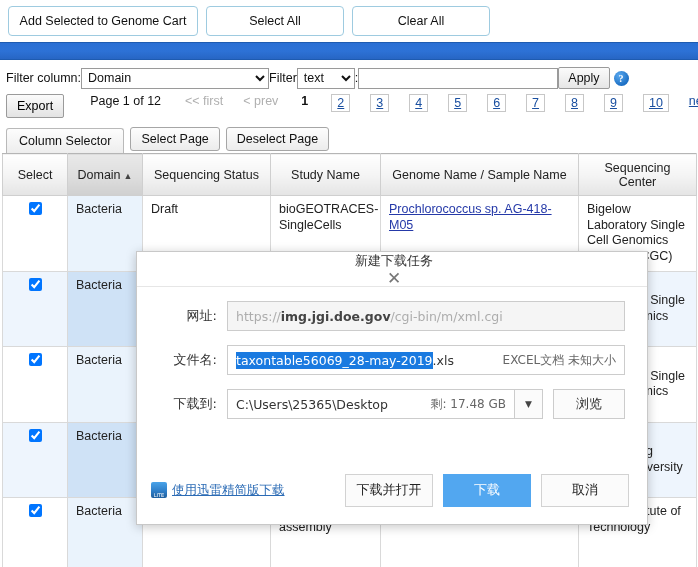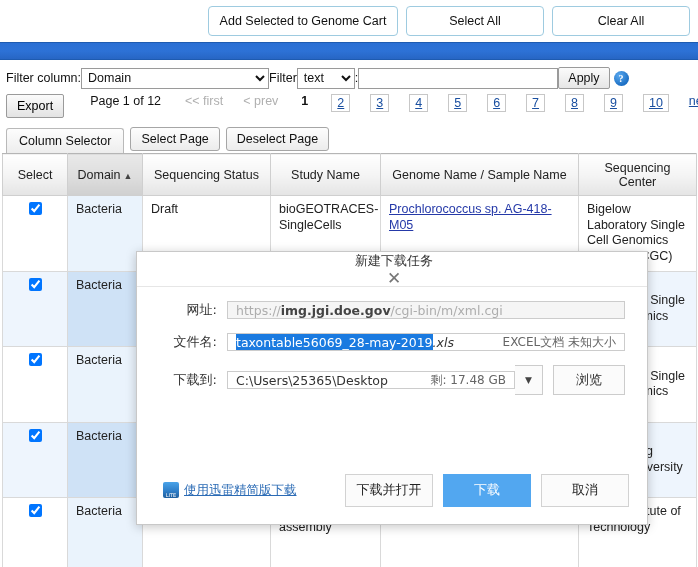--- a/index.html
+++ b/index.html
@@ -12,21 +12,20 @@
     font-size: 12px;
     color: #222;
   }
   #root { position: relative; width: 698px; height: 567px; }
 
   
   .topbar {
     display: flex; gap: 8px;
     padding: 6px 8px 5px 8px;
     background: #fff;
-    justify-content: flex-end;
   }
   .btn-outline {
     background: #fff;
     border: 1px solid #9ecbe0;
     border-radius: 4px;
     padding: 7px 10px;
     font-size: 12.5px;
     color: #111;
     cursor: pointer;
     white-space: nowrap;
@@ -226,53 +225,53 @@
     font-family: "DejaVu Sans", sans-serif;
     line-height: 1;
   }
   .dlg-body { padding: 14px 22px 0 22px; }
   .frow { display:flex; align-items:center; margin-bottom: 14px; }
   .flabel {
     width: 68px; text-align: right; padding-right: 10px;
     font-size: 13px; color:#333; white-space: nowrap;
   }
   .fbox {
-    flex: 1; height: 18px;
+    flex: 1; height: 30px;
     border: 1px solid #ccc;
     background:#f5f5f5;
     display:flex; align-items:center;
     padding: 0 8px;
     font-size: 12.5px;
     overflow: hidden;
     white-space: nowrap;
   }
   .fbox.white { background:#fff; }
   .url-dim { color:#adadad; }
   .url-strong { color:#444; font-weight: bold; }
   .fname-sel {
     background:#1a7ae0; color:#fff; padding: 1px 0;
   }
-  .fname-ext { color:#333;font-style:italic; }
+  .fname-ext { color:#333; }
   .fmeta { margin-left:auto; color:#666; font-size:12px; white-space: nowrap; padding-left: 8px;}
   .path-txt { color:#333; }
   .drop-caret {
     width: 28px; height: 30px; border: 1px solid #ccc; border-left: none;
     background:#fbfbfb; display:flex;align-items:center;justify-content:center;
     font-size:9px; color:#444; cursor:pointer;
   }
   .btn-browse {
     margin-left: 10px;
     width: 72px; height: 30px;
     border: 1px solid #ccc; background: #fbfbfb;
     font-size: 13px; color:#333; cursor:pointer;
     display:flex;align-items:center;justify-content:center;
     font-family: "DejaVu Sans", "Liberation Sans", sans-serif;
   }
   .dlg-foot {
-    position:absolute; left:12px; right:0; bottom:0;
+    position:absolute; left:0; right:0; bottom:0;
     height: 68px;
     display:flex; align-items:center;
     padding: 0 18px 0 14px;
   }
   .lite-link { display:flex; align-items:center; gap:5px; cursor:pointer; }
   .lite-icon {
     width: 16px; height: 16px;
     background: linear-gradient(to bottom,#4aa3e8 0%,#2f7fc9 55%,#1f5f9e 100%);
     border-radius: 2px;
     position: relative;

